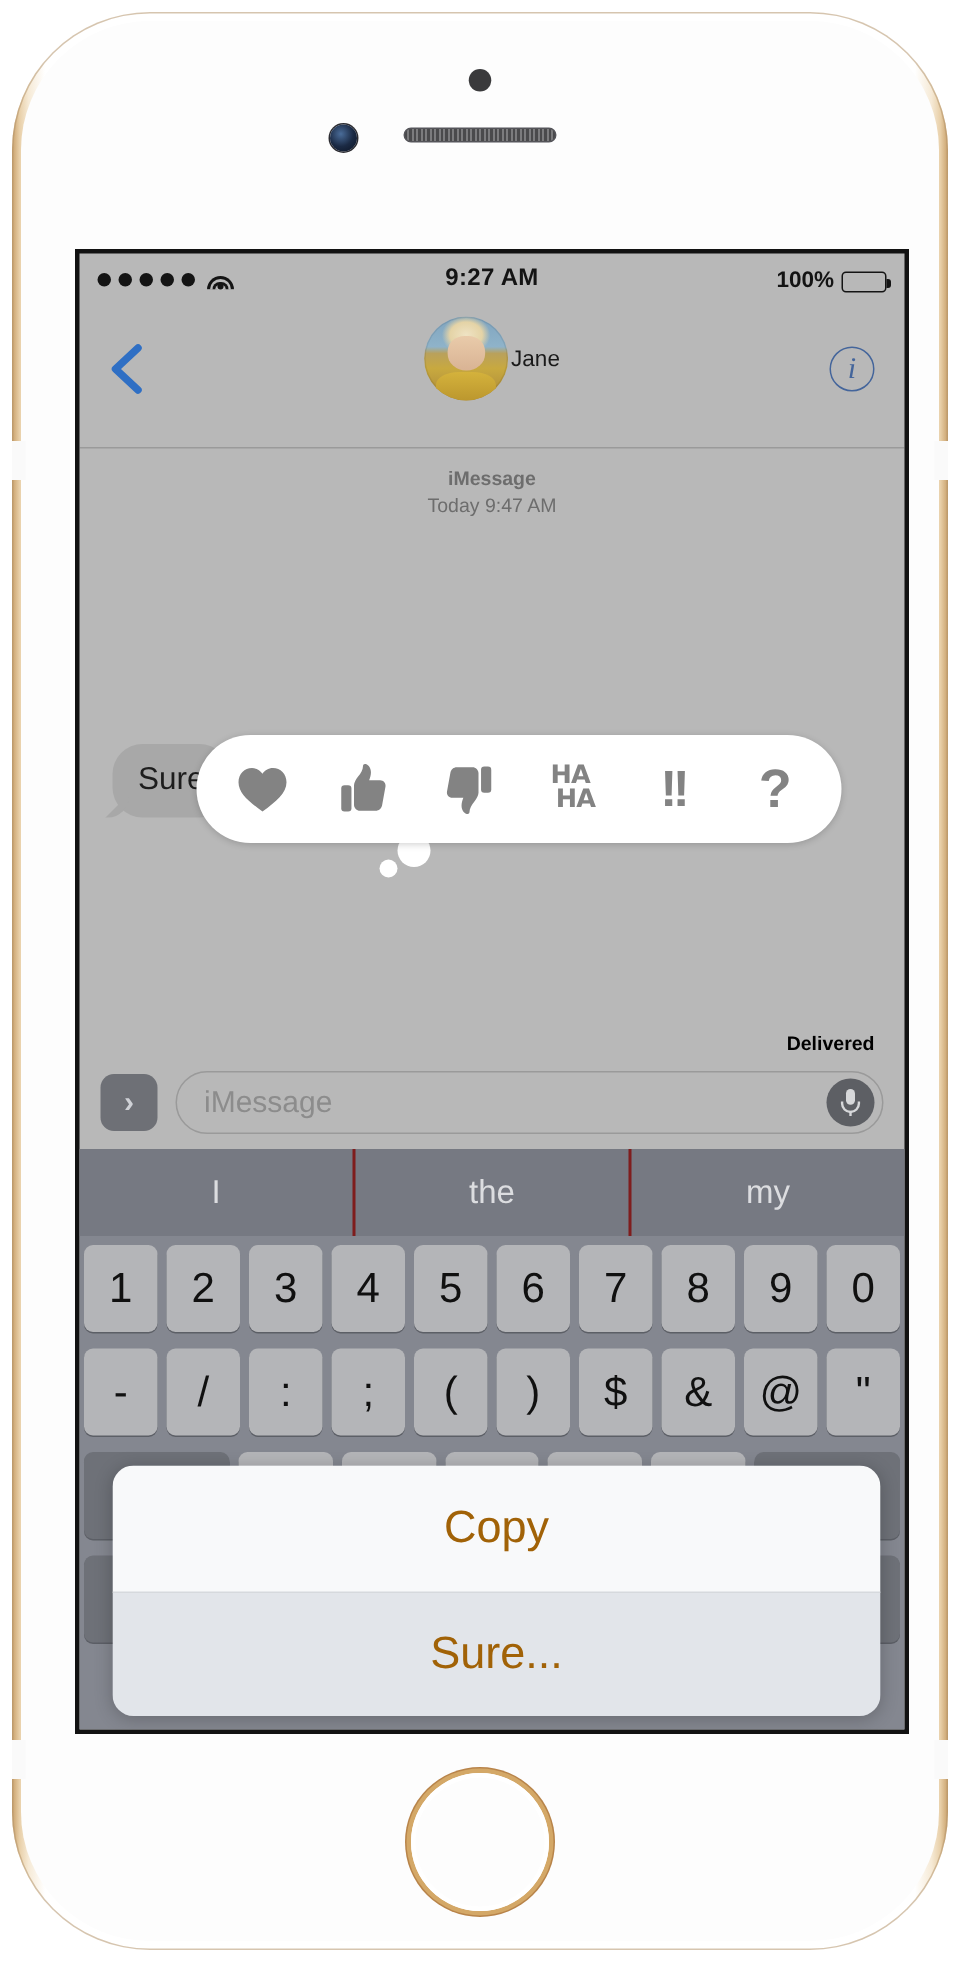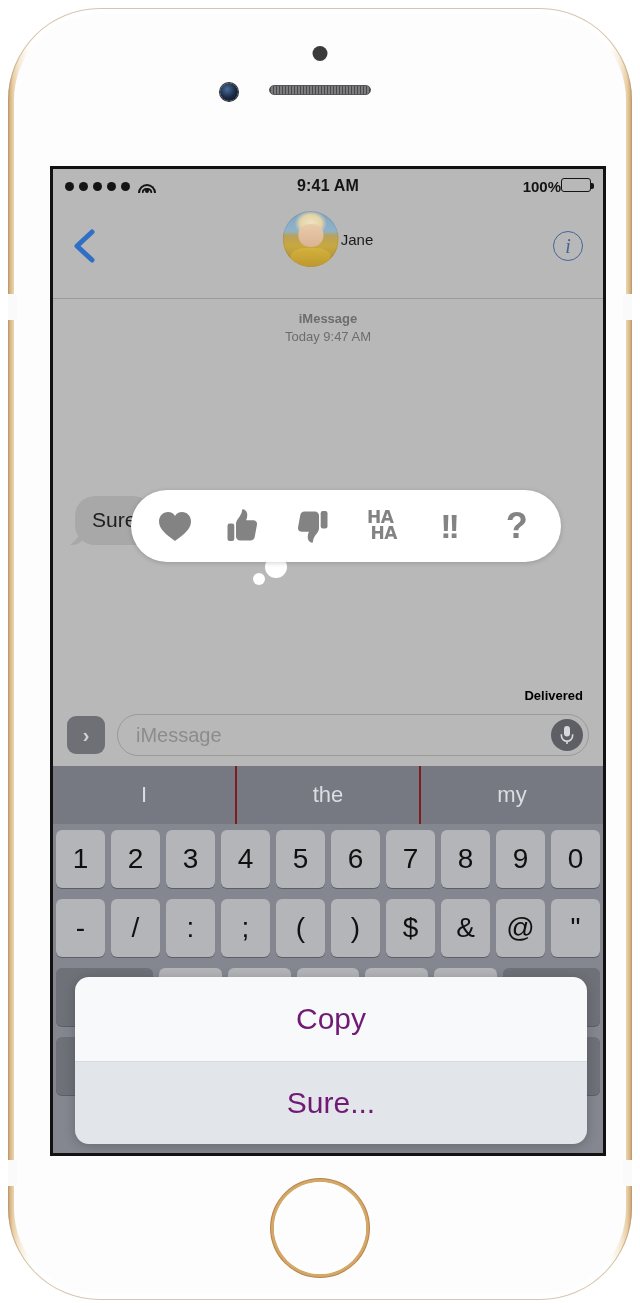--- a/index.html
+++ b/index.html
@@ -94,21 +94,21 @@
     border: 2.2px solid #141414; border-bottom: none;
     border-radius: 50% 50% 0 0 / 100% 100% 0 0;
   }
   #wifi-icon i.a { width: 18px; height: 9px; }
   #wifi-icon i.b { width: 11px; height: 5.5px; border-width: 2px; }
   #wifi-icon i.c { width: 4px; height: 4px; background: #141414; border: none; border-radius: 50%; }
   #status-time {
     position: absolute; left: 0; width: 100%; text-align: center;
     font-size: 16px; font-weight: bold; letter-spacing: .2px;
   }
-  #status-right { margin-left: auto; display: flex; align-items: flex-start; position: relative; z-index: 2; }
+  #status-right { margin-left: auto; display: flex; align-items: flex-end; gap: 5px; position: relative; z-index: 2; }
   #battery-pct { font-size: 15px; font-weight: bold; }
   #battery-icon {
     width: 30px; height: 14px; border: 1.6px solid #141414; border-radius: 3px;
     position: relative; padding: 1.4px;
   }
   #battery-icon .fill { width: 100%; height: 100%; background: #141414; border-radius: 1px; }
   #battery-icon:after {
     content: ""; position: absolute; right: -4px; top: 4px;
     width: 2.6px; height: 6px; background: #141414; border-radius: 0 2px 2px 0;
   }
@@ -289,21 +289,21 @@
   #action-sheet {
     position: absolute; left: 22px; top: 808px;
     width: 512px;
     border-radius: 14px;
     overflow: hidden;
     box-shadow: 0 2px 12px rgba(0,0,0,.22);
     z-index: 20;
   }
   .sheet-item {
     height: 85px; display: flex; align-items: center; justify-content: center;
-    color: #701a75; font-size: 30px;
+    color: #a16207; font-size: 30px;
   }
   #sheet-copy { background: #f8f9fa; border-bottom: 1px solid #d6d9dd; }
   #sheet-more { background: #e2e5ea; height: 82px; }
 </style>
 </head>
 <body>
 
 <div id="phone">
   <div id="phone-inner"></div>
 
@@ -325,21 +325,21 @@
             <span class="sig-dot"></span>
             <span class="sig-dot"></span>
             <span class="sig-dot"></span>
             <span class="sig-dot"></span>
         </div>
         <div id="wifi-icon">
           <i class="a"></i>
             <i class="b"></i>
             <i class="c"></i>
         </div>
-        <div id="status-time">9:41 AM</div>
+        <div id="status-time">9:27 AM</div>
         <div id="status-right">
           <span id="battery-pct">100%</span>
           <span id="battery-icon"><span class="fill"></span></span>
         </div>
       </div>
 
       <div id="nav-bar">
         <div id="back-chevron">
           <svg width="22" height="34" viewBox="0 0 22 34">
             <polyline points="19,3 4,17 19,31" fill="none" stroke="#2f6fc4" stroke-width="5" stroke-linecap="round" stroke-linejoin="round"></polyline>

